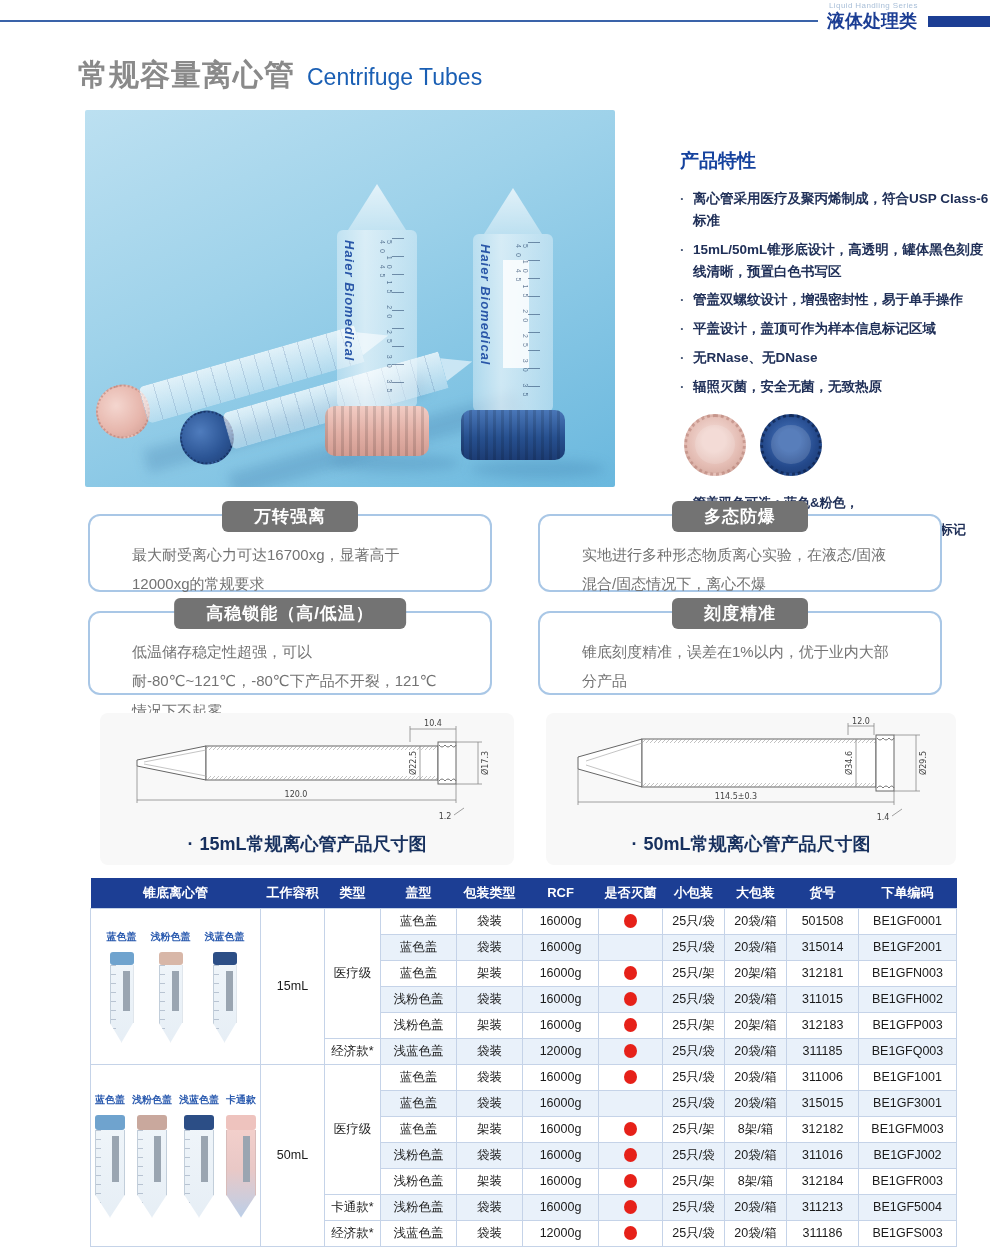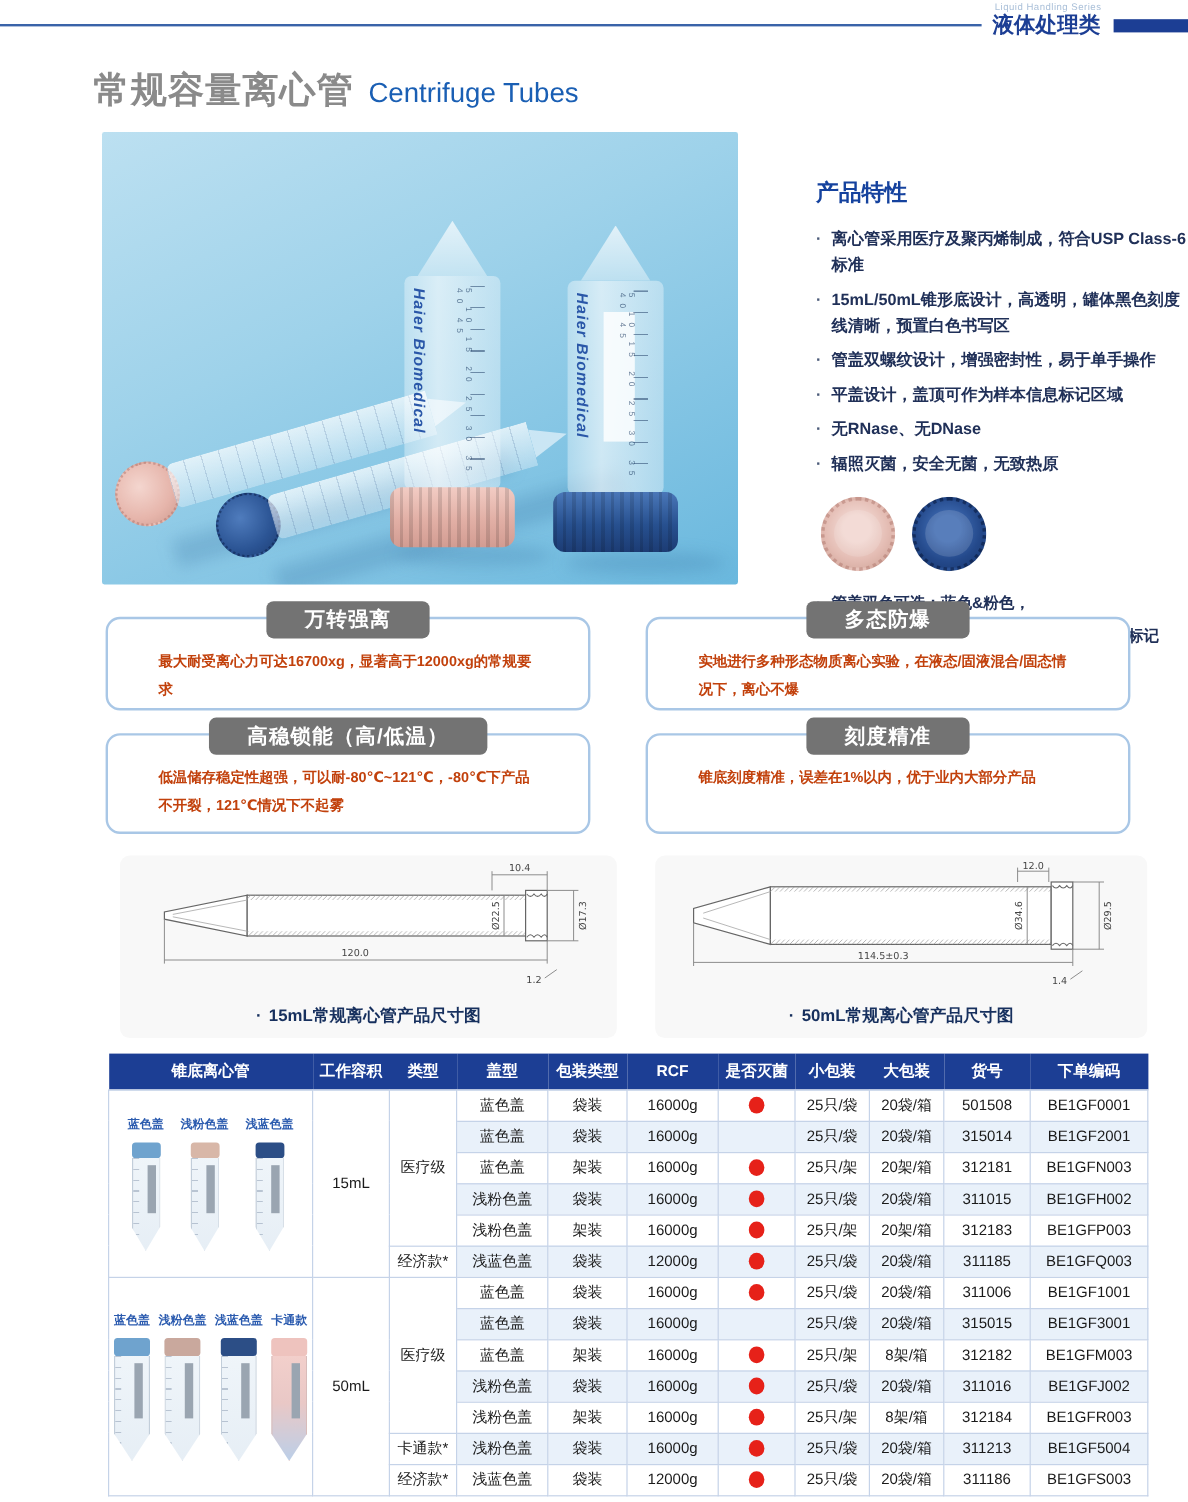--- a/index.html
+++ b/index.html
@@ -54,26 +54,26 @@
   .capimg { width:62px; height:62px; border-radius:50%; position:relative; }
   .capimg.pink { background:radial-gradient(circle at 48% 42%, #F1D6D0 25%, #E3BBB2 62%, #CBA094); border:3px dotted rgba(175,120,110,.5); }
   .capimg.blue { background:radial-gradient(circle at 48% 42%, #3D69B0 25%, #24498B 62%, #17366E); border:3px dotted rgba(8,25,60,.55); }
   .capimg::after { content:""; position:absolute; left:15%; top:15%; width:70%; height:70%; border-radius:50%; background:rgba(255,255,255,.14); }
   .note { position:relative; padding-left:13px; font-size:13px; color:#203058; font-weight:600; line-height:2.05; }
 
   
   .benefit { position:absolute; width:404px; border:2px solid #A9C7E6; border-radius:12px; background:#fff; }
   .badge { position:absolute; top:-15px; left:50%; transform:translateX(-50%); background:#737373; color:#fff;
            font-size:17px; font-weight:bold; padding:4px 32px; border-radius:6px; white-space:nowrap; letter-spacing:1px; }
-  .btext { margin:24px auto 0; width:316px; font-size:12px; font-weight:700; color:#c2410c; line-height:1.95; }
+  .btext { margin:24px auto 0; width:316px; font-size:15px; font-weight:400; color:#737373; line-height:1.95; }
 
   
   .dpanel { position:absolute; top:713px; height:152px; background:#F8F8F8; border-radius:8px; }
   .dpanel svg { position:absolute; left:10px; top:4px; }
-  .dcaption { position:absolute; bottom:9px; width:100%; text-align:center; font-size:14px; font-weight:bold; color:#17305E; }
+  .dcaption { position:absolute; bottom:9px; width:100%; text-align:center; font-size:18px; font-weight:bold; color:#17305E; }
   .dcaption .bullet { font-weight:bold; margin-right:6px; color:#17305E; }
   svg text { font-family:"DejaVu Sans",sans-serif; font-size:8px; fill:#444; }
 
   
   .spec { position:absolute; left:90px; top:878px; width:866px; border-collapse:collapse; table-layout:fixed; }
   .spec th { background:#1C3E94; color:#fff; font-size:13px; font-weight:bold; height:30px; border:none; }
   .spec td { border:1px solid #C5D3E8; font-size:12.5px; color:#1A1A1A; text-align:center; height:26px; background:#fff; }
   .spec td.alt { background:#E9F1FA; }
   .dot { display:inline-block; width:13px; height:14px; border-radius:50%; background:#E62119; vertical-align:middle; }
   .tubes-cell { vertical-align:middle; }

